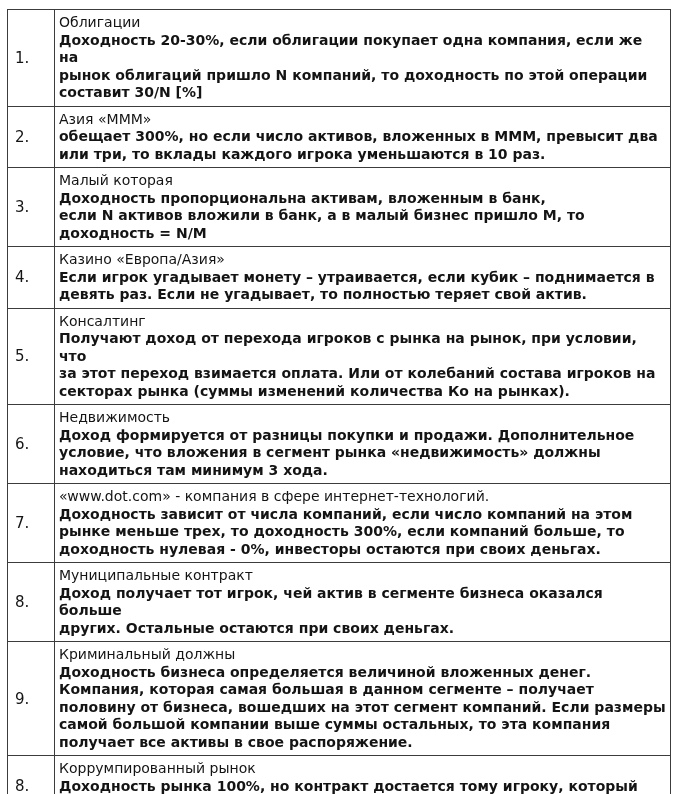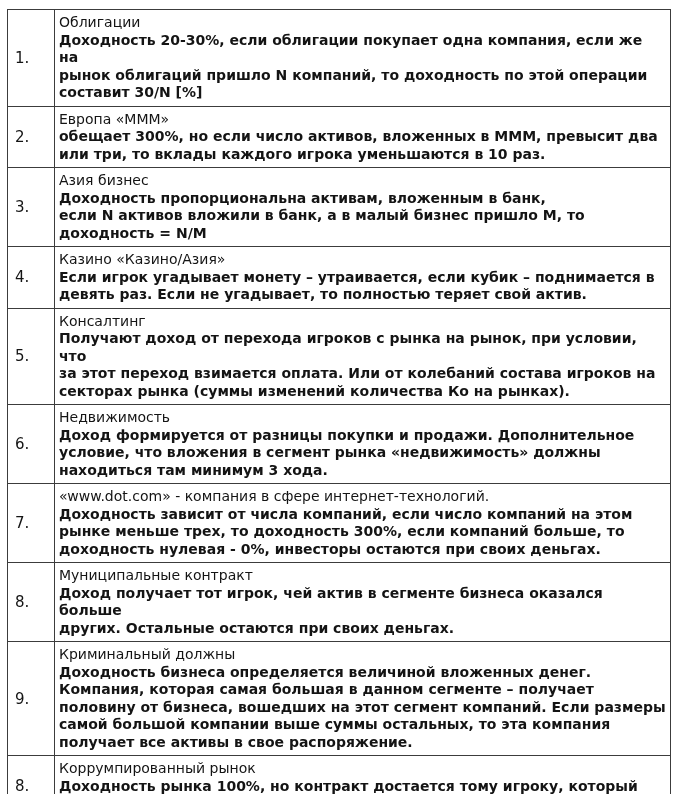--- a/index.html
+++ b/index.html
@@ -55,40 +55,40 @@
       <span class="seg-title">Облигации</span>
       <span class="seg-body">Доходность 20-30%, если облигации покупает одна компания, если же на
 рынок облигаций пришло N компаний, то доходность по этой операции
 составит 30/N [%]</span>
     </td>
   </tr>
 
   <tr>
     <td class="num">2.</td>
     <td class="desc">
-      <span class="seg-title">Европа «МММ»</span>
+      <span class="seg-title">Азия «МММ»</span>
       <span class="seg-body">обещает 300%, но если число активов, вложенных в МММ, превысит два
 или три, то вклады каждого игрока уменьшаются в 10 раз.</span>
     </td>
   </tr>
 
   <tr>
     <td class="num">3.</td>
     <td class="desc">
-      <span class="seg-title">Азия бизнес</span>
+      <span class="seg-title">Малый которая</span>
       <span class="seg-body">Доходность пропорциональна активам, вложенным в банк,
 если N активов вложили в банк, а в малый бизнес пришло М, то
 доходность = N/M</span>
     </td>
   </tr>
 
   <tr>
     <td class="num">4.</td>
     <td class="desc">
-      <span class="seg-title">Казино «Казино/Азия»</span>
+      <span class="seg-title">Казино «Европа/Азия»</span>
       <span class="seg-body">Если игрок угадывает монету – утраивается, если кубик – поднимается в
 девять раз. Если не угадывает, то полностью теряет свой актив.</span>
     </td>
   </tr>
 
   <tr>
     <td class="num">5.</td>
     <td class="desc">
       <span class="seg-title">Консалтинг</span>
       <span class="seg-body">Получают доход от перехода игроков с рынка на рынок, при условии, что

